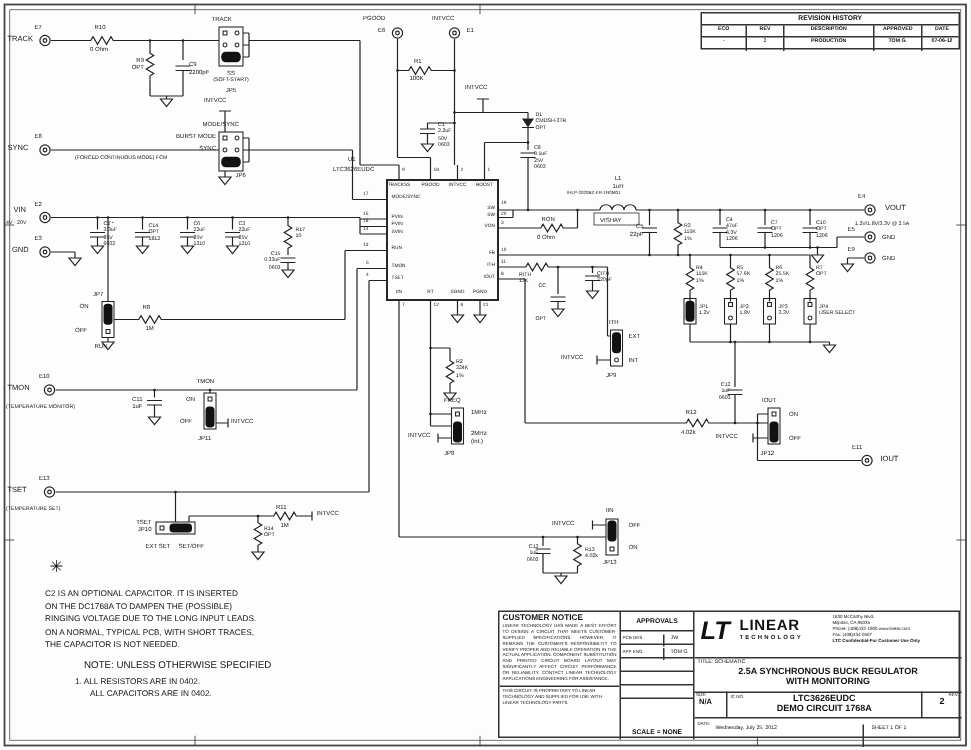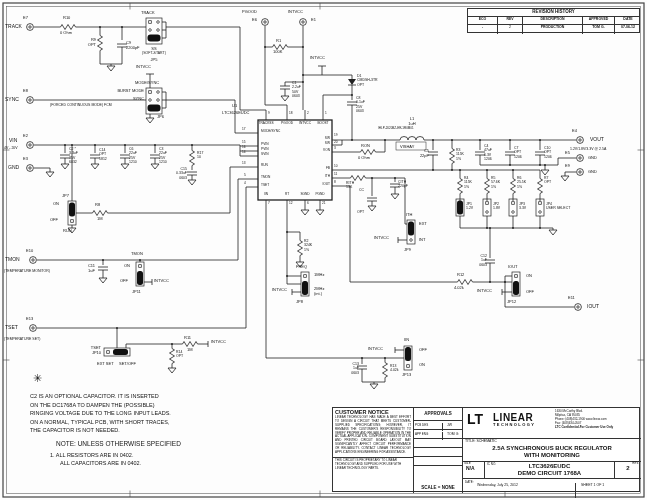--- a/index.html
+++ b/index.html
@@ -632,21 +632,21 @@
     </div>
     <div style="height:8px;border-bottom:1px solid #333"></div>
     <div style="height:8px;border-bottom:1px solid #333"></div>
     <div style="height:8px;border-bottom:1px solid #333"></div>
     <div class="s45 b" style="position:absolute;bottom:3px;left:0;width:100%;text-align:center">SCALE = NONE</div>
   </div>
 
   <div style="position:absolute;left:130px;top:0;width:178px;height:85px">
 
     <div style="position:absolute;left:0;top:0;width:178px;height:30px;border-bottom:1px solid #333">
-      <span class="b" style="position:absolute;left:4px;top:4px;font-size:14px;line-height:1">LT</span>
+      <span class="b" style="position:absolute;left:4px;top:4px;font-size:17px;font-style:italic;line-height:1">LT</span>
       <span class="b" style="position:absolute;left:30px;top:4px;font-size:10px;letter-spacing:.5px">LINEAR</span>
       <span class="b" style="position:absolute;left:30px;top:14px;font-size:4px;letter-spacing:1.4px">TECHNOLOGY</span>
       <div class="tiny" style="position:absolute;left:92px;top:2px;width:84px">
         <span class="note-line">1630 McCarthy Blvd.</span>
         <span class="note-line">Milpitas, CA 95035</span>
         <span class="note-line">Phone: (408)432-1900   www.linear.com</span>
         <span class="note-line">Fax: (408)434-0507</span>
         <span class="note-line b">LTC Confidential-For Customer Use Only</span>
       </div>
     </div>

